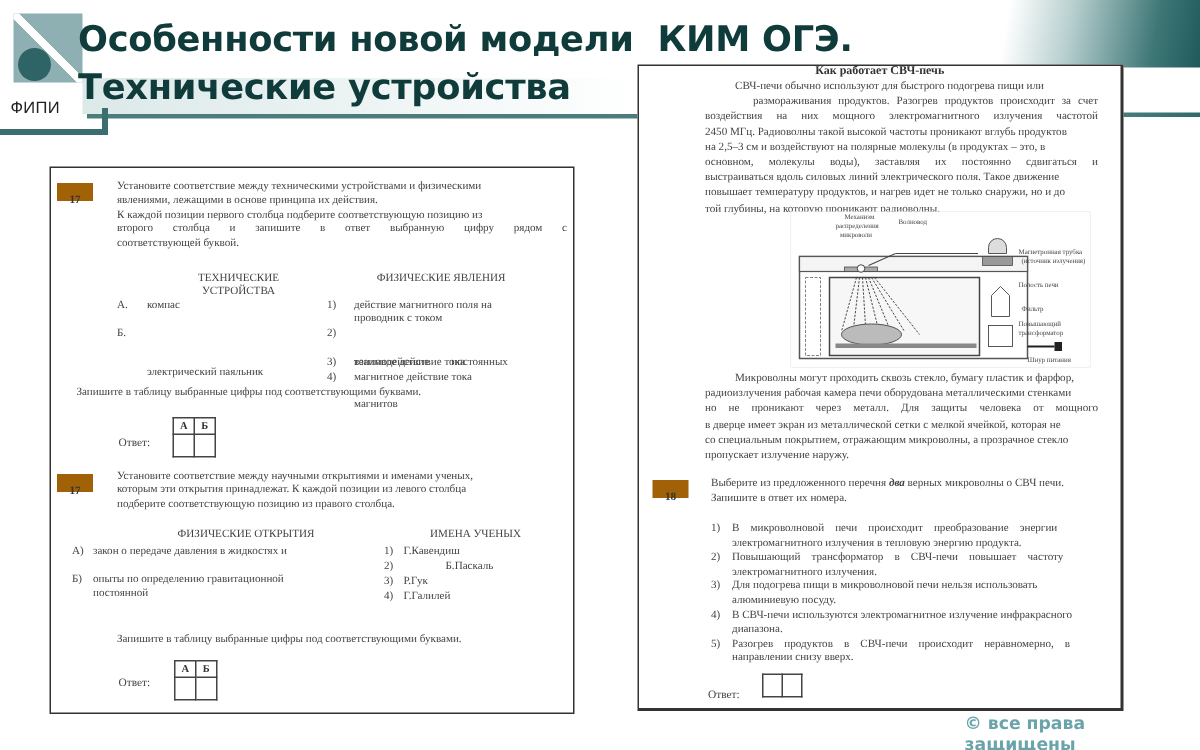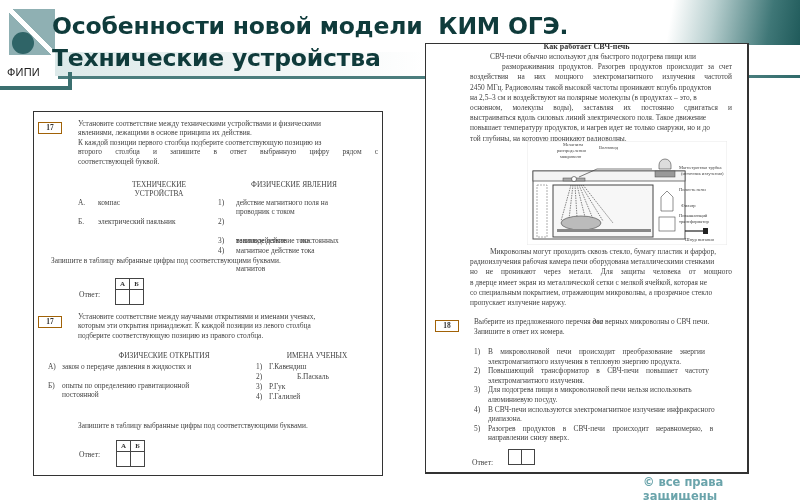--- a/index.html
+++ b/index.html
@@ -53,21 +53,21 @@
 
     
     .doc {
       position: absolute; background: #ffffff; border: 1.5px solid #333;
       font-family: "Liberation Serif", serif; color: #333;
     }
     .doc-left { left: 33px; top: 111px; width: 350px; height: 365px; }
     .doc-right { left: 425px; top: 43px; width: 324px; height: 431px; border-width: 1.5px 2px 2px 1.5px; }
 
     .qnum {
-      position: absolute; width: 24px; height: 12px; border: 1px solid #a16207;
+      position: absolute; width: 24px; height: 12px; border: 6px solid #a16207;
       font-size: 7.5px; font-weight: bold; text-align: center; line-height: 10px; color: #333;
     }
     .para {
       position: absolute; font-size: 7.4px; line-height: 9.4px; text-align: justify; color: #444;
     }
     .colhead {
       position: absolute; font-size: 7.4px; line-height: 9px; text-align: center; color: #444;
     }
     .item { position: absolute; font-size: 7.4px; line-height: 9.4px; color: #444; }
 
@@ -130,21 +130,21 @@
     <div>УСТРОЙСТВА</div>
   </div>
   <div class="colhead" style="left:200px; top:68px; width:120px;">ФИЗИЧЕСКИЕ ЯВЛЕНИЯ</div>
 
   <div class="item" style="left:44px; top:86px;">
     <span>А.</span>
     <span style="position:absolute; left:20px; white-space:nowrap;">компас</span>
   </div>
   <div class="item" style="left:44px; top:105px;">
     <span>Б.</span>
-    <span style="position:absolute; left:20px; white-space:nowrap;">электрический паяльник</span>
+    <span style="position:absolute; left:20px; white-space:nowrap;margin-top:26px;">электрический паяльник</span>
   </div>
 
   <div class="item" style="left:184px; top:86px; width:135px;">
     <span>1)</span>
     <div style="margin-left:18px; margin-top:-9.4px;">
       <div>действие магнитного поля на</div>
       <div>проводник с током</div>
     </div>
   </div>
   <div class="item" style="left:184px; top:105px; width:135px;">

